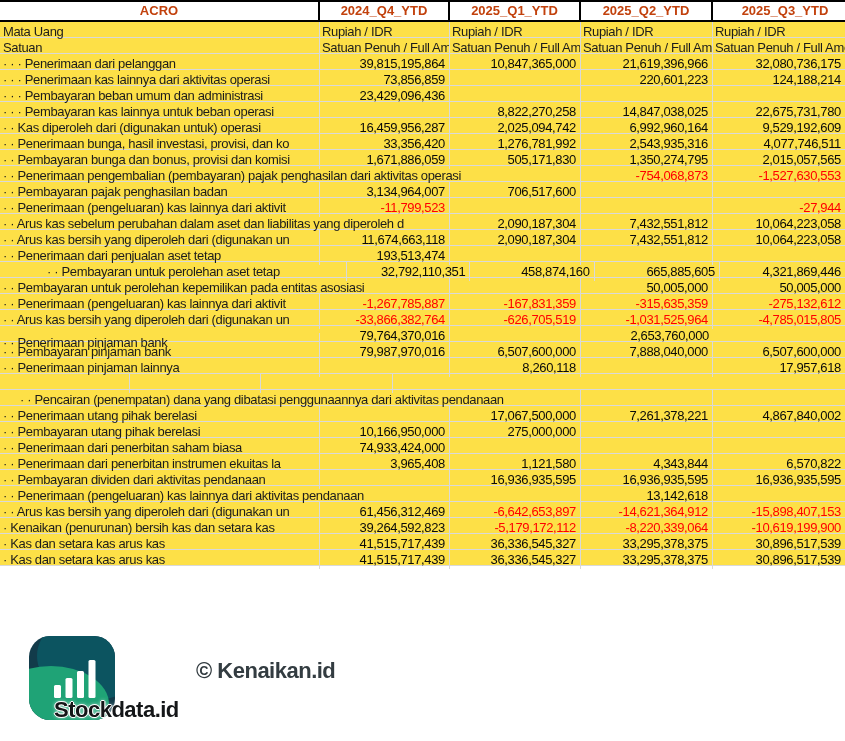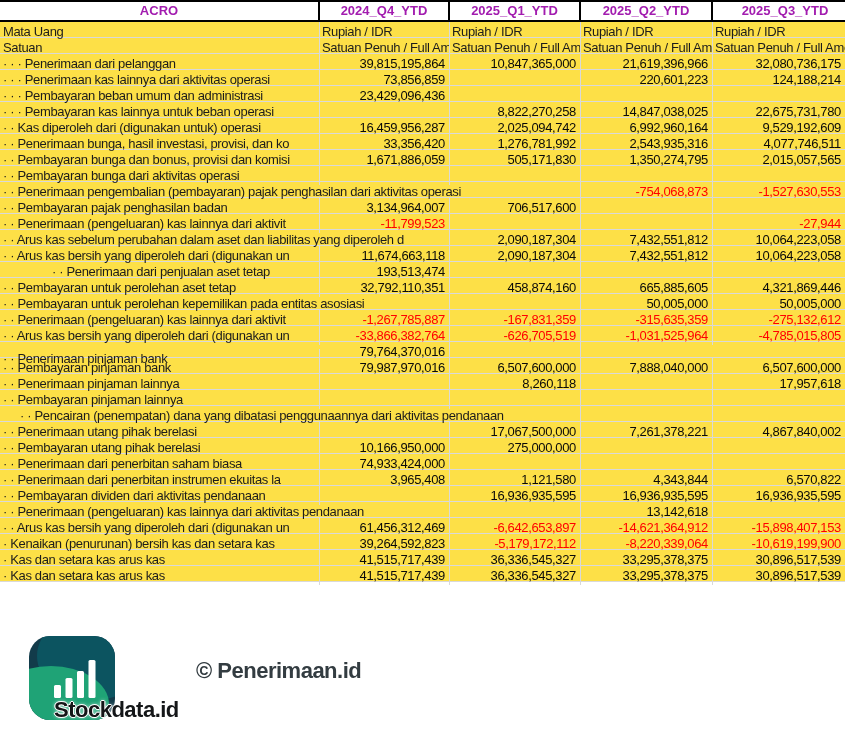--- a/index.html
+++ b/index.html
@@ -7,21 +7,21 @@
     position:relative;width:845px;height:741px;background:#ffffff;
     font-family:"Liberation Sans", sans-serif;color:#1c1c1c;overflow:hidden;
   }
   *{box-sizing:border-box;}
   
   .c0{width:320px}.c1{width:130px}.c2{width:131px}.c3{width:132px}.c4{width:132px}
   
   .hrow{display:flex;height:22px;border-top:2px solid #000;border-bottom:2px solid #000;}
   .hcell{
     height:18px;line-height:18px;font-weight:bold;font-size:13px;text-align:center;
-    border-right:2px solid #000;white-space:nowrap;overflow:hidden;color:#a21caf;
+    border-right:2px solid #000;white-space:nowrap;overflow:hidden;color:#c2410c;
   }
   .hcell:last-child{border-right:none;padding-left:12px;}
   
   .row{display:flex;height:16px;border-bottom:1px solid #d9d9d9;background:#fde047;}
   .cell{
     height:19px;line-height:19px;font-size:13px;letter-spacing:-0.35px;
     white-space:nowrap;overflow:hidden;border-right:1px solid #d9d9d9;
   }
   .cell.last{border-right:none;}
   .label{padding-left:3px;color:#1c1c1c;}
@@ -112,27 +112,20 @@
         <div class="cell num c4 last">4,077,746,511</div>
       </div>
       <div class="row">
         <div class="cell label" style="width: 320px;">· · Pembayaran bunga dan bonus, provisi dan komisi</div>
         <div class="cell num c1">1,671,886,059</div>
         <div class="cell num c2">505,171,830</div>
         <div class="cell num c3">1,350,274,795</div>
         <div class="cell num c4 last">2,015,057,565</div>
       </div>
       <div class="row">
-        <div class="cell label" style="width: 320px;">· · Pembayaran bunga dari aktivitas operasi</div>
-        <div class="cell num c1"></div>
-        <div class="cell num c2"></div>
-        <div class="cell num c3"></div>
-        <div class="cell num c4 last"></div>
-      </div>
-      <div class="row">
         <div class="cell label" style="width: 581px;">· · Penerimaan pengembalian (pembayaran) pajak penghasilan dari aktivitas operasi</div>
         <div class="cell num c3 neg">-754,068,873</div>
         <div class="cell num c4 last neg">-1,527,630,553</div>
       </div>
       <div class="row">
         <div class="cell label" style="width: 320px;">· · Pembayaran pajak penghasilan badan</div>
         <div class="cell num c1">3,134,964,007</div>
         <div class="cell num c2">706,517,600</div>
         <div class="cell num c3"></div>
         <div class="cell num c4 last"></div>
@@ -151,28 +144,28 @@
         <div class="cell num c4 last">10,064,223,058</div>
       </div>
       <div class="row">
         <div class="cell label" style="width: 320px;">· · Arus kas bersih yang diperoleh dari (digunakan un</div>
         <div class="cell num c1">11,674,663,118</div>
         <div class="cell num c2">2,090,187,304</div>
         <div class="cell num c3">7,432,551,812</div>
         <div class="cell num c4 last">10,064,223,058</div>
       </div>
       <div class="row">
-        <div class="cell label" style="width: 320px; text-align: center;">· · Penerimaan dari penjualan aset tetap</div>
+        <div class="cell label" style="width: 320px;">· · Penerimaan dari penjualan aset tetap</div>
         <div class="cell num c1">193,513,474</div>
         <div class="cell num c2"></div>
         <div class="cell num c3"></div>
         <div class="cell num c4 last"></div>
       </div>
       <div class="row">
-        <div class="cell label" style="width: 320px;">· · Pembayaran untuk perolehan aset tetap</div>
+        <div class="cell label" style="width: 320px; margin-left: 44px;">· · Pembayaran untuk perolehan aset tetap</div>
         <div class="cell num c1">32,792,110,351</div>
         <div class="cell num c2">458,874,160</div>
         <div class="cell num c3">665,885,605</div>
         <div class="cell num c4 last">4,321,869,446</div>
       </div>
       <div class="row">
         <div class="cell label" style="width: 450px;">· · Pembayaran untuk perolehan kepemilikan pada entitas asosiasi</div>
         <div class="cell num c2"></div>
         <div class="cell num c3">50,005,000</div>
         <div class="cell num c4 last">50,005,000</div>
@@ -188,37 +181,37 @@
         <div class="cell label" style="width: 320px;">· · Arus kas bersih yang diperoleh dari (digunakan un</div>
         <div class="cell num c1 neg">-33,866,382,764</div>
         <div class="cell num c2 neg">-626,705,519</div>
         <div class="cell num c3 neg">-1,031,525,964</div>
         <div class="cell num c4 last neg">-4,785,015,805</div>
       </div>
       <div class="row">
         <div class="cell label" style="width: 320px; margin-top: 7px;">· · Penerimaan pinjaman bank</div>
         <div class="cell num c1">79,764,370,016</div>
         <div class="cell num c2"></div>
+        <div class="cell num c4 last">2,653,760,000</div>
       </div>
       <div class="row">
         <div class="cell label" style="width: 320px;">· · Pembayaran pinjaman bank</div>
         <div class="cell num c1">79,987,970,016</div>
         <div class="cell num c2">6,507,600,000</div>
         <div class="cell num c3">7,888,040,000</div>
         <div class="cell num c4 last">6,507,600,000</div>
       </div>
       <div class="row">
         <div class="cell label" style="width: 320px;">· · Penerimaan pinjaman lainnya</div>
         <div class="cell num c1"></div>
         <div class="cell num c2">8,260,118</div>
         <div class="cell num c3"></div>
         <div class="cell num c4 last">17,957,618</div>
       </div>
       <div class="row">
-        <div class="cell label" style="width: 320px;">· · Pembayaran pinjaman lainnya</div>
         <div class="cell num c1"></div>
         <div class="cell num c2"></div>
         <div class="cell num c3"></div>
         <div class="cell num c4 last"></div>
       </div>
       <div class="row">
         <div class="cell label" style="width: 581px; padding-left: 20px;">· · Pencairan (penempatan) dana yang dibatasi penggunaannya dari aktivitas pendanaan</div>
         <div class="cell num c3"></div>
         <div class="cell num c4 last"></div>
       </div>
@@ -304,16 +297,16 @@
         <rect x="0" y="0" width="86" height="84" fill="#123B4A"></rect>
         <ellipse cx="64" cy="20" rx="56" ry="44" fill="#0C5460"></ellipse>
         <ellipse cx="22" cy="68" rx="58" ry="38" fill="#1FA376"></ellipse>
         <rect x="25" y="49" width="7" height="13" rx="1.5" fill="#ffffff"></rect>
         <rect x="36.5" y="42" width="7" height="20" rx="1.5" fill="#ffffff"></rect>
         <rect x="48" y="35" width="7" height="27" rx="1.5" fill="#ffffff"></rect>
         <rect x="59.5" y="24" width="7" height="38" rx="1.5" fill="#ffffff"></rect>
       </g>
     </svg>
   </div>
-  <div class="wm-copy">© Penerimaan.id</div>
+  <div class="wm-copy">© Kenaikan.id</div>
   <div class="wm-brand">Stockdata.id</div>
 
 </div>
 
 </body></html>

